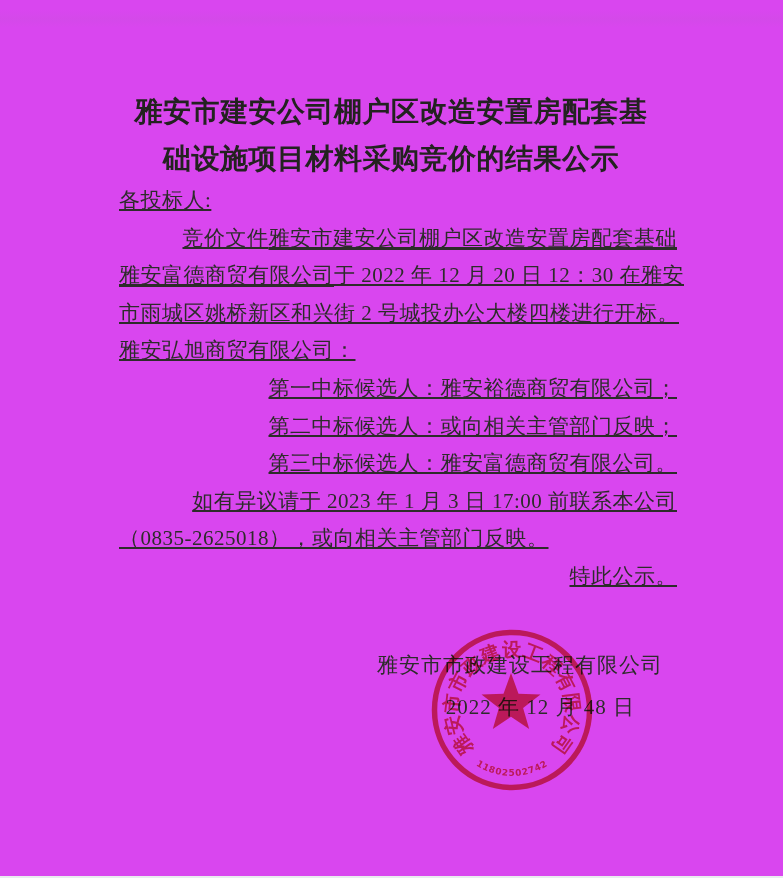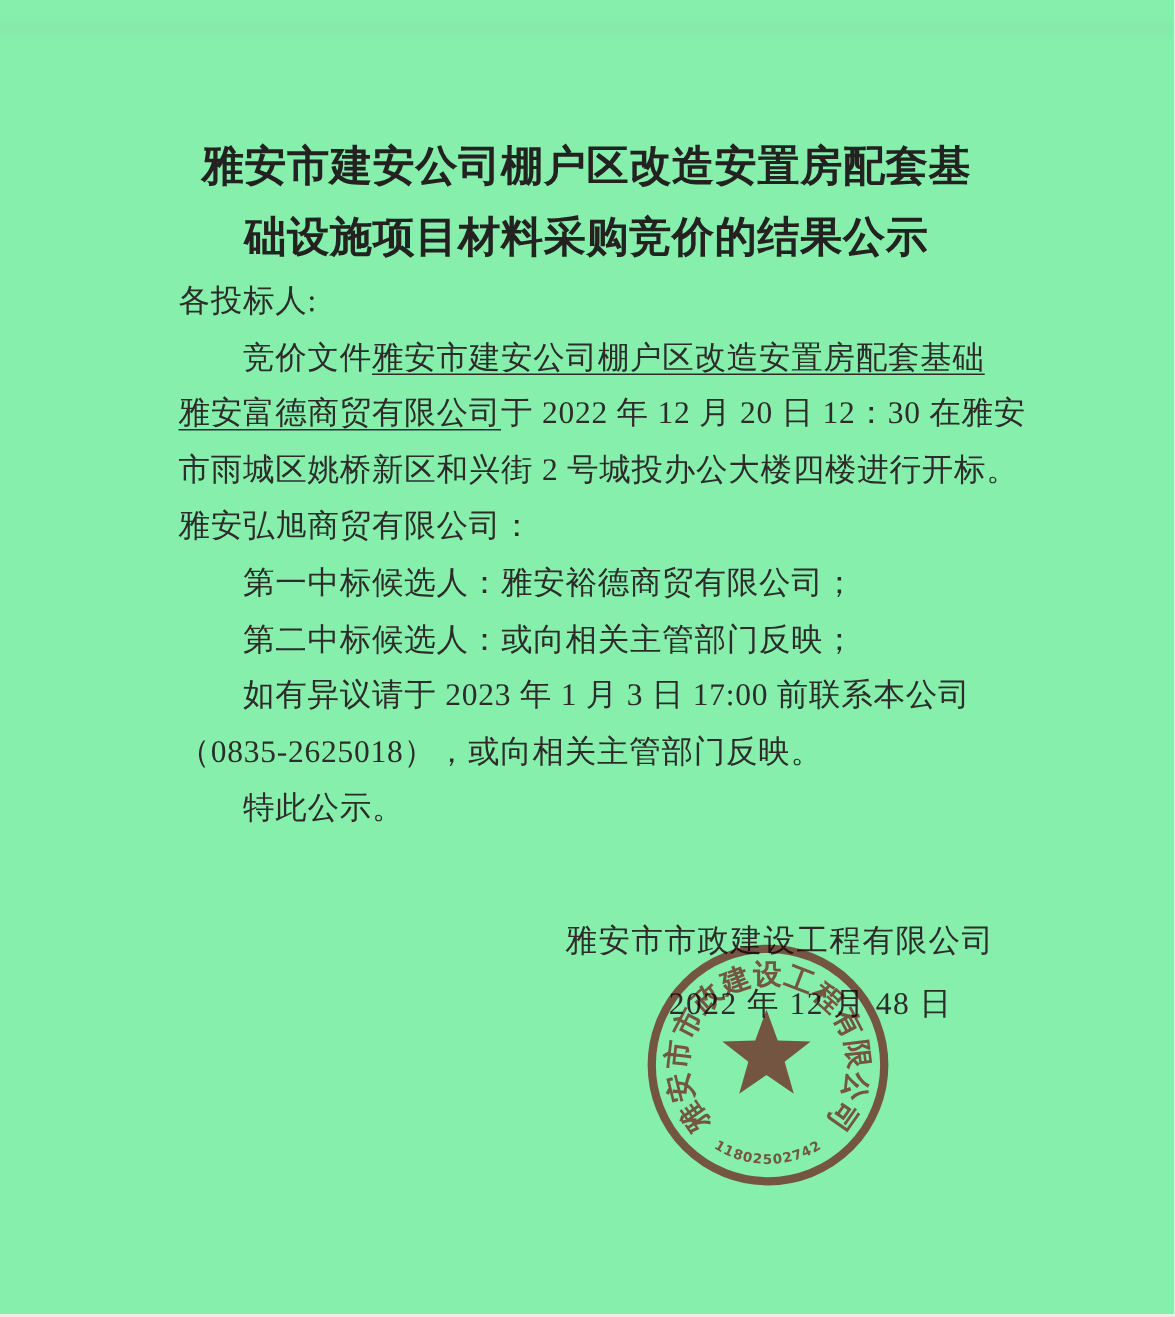--- a/index.html
+++ b/index.html
@@ -1,20 +1,20 @@
 <!DOCTYPE html>
 <html><head>
 <meta charset="utf-8">
 <style>
   html, body { margin: 0; padding: 0; background: #ffffff; }
   .page {
     position: relative;
     width: 783px;
     height: 878px;
-    background: #86efac;
+    background: #d946ef;
     overflow: hidden;
     font-family: "Liberation Serif", "DejaVu Serif", serif;
     color: #2d2c2a;
   }
   .scan-band-top {
     position: absolute;
     left: 0; top: 10px;
     width: 100%; height: 18px;
     background: linear-gradient(to bottom, rgba(120,125,130,0.00), rgba(120,125,130,0.05), rgba(120,125,130,0.00));
   }
@@ -38,22 +38,22 @@
     text-align: center;
     color: #232220;
     letter-spacing: 0.5px;
     white-space: nowrap;
   }
   .body-text {
     font-size: 21px;
     line-height: 37.6px;
     letter-spacing: 0.5px;
   }
-  .line { white-space: nowrap; }
-  .line.indent { padding-left: 43px; }
+  .line { white-space: nowrap; text-decoration: underline; }
+  .line.indent { padding-left: 43px; text-align: right; }
   .u {
     text-decoration: underline;
     text-underline-offset: 4px;
     text-decoration-thickness: 1px;
   }
   .signature {
     margin-top: 48px;
     font-size: 21px;
     line-height: 42px;
     text-align: right;
@@ -98,20 +98,21 @@
     </h1>
 
     <div class="body-text" id="body-lines">
         <div class="line"><span>各投标人:</span></div>
         <div class="line indent"><span>竞价文件</span><span class="u">雅安市建安公司棚户区改造安置房配套基础</span></div>
         <div class="line"><span class="u">雅安富德商贸有限公司</span><span>于 2022 年 12 月 20 日 12：30 在雅安</span></div>
         <div class="line"><span>市雨城区姚桥新区和兴街 2 号城投办公大楼四楼进行开标。</span></div>
         <div class="line"><span>雅安弘旭商贸有限公司：</span></div>
         <div class="line indent"><span>第一中标候选人：雅安裕德商贸有限公司；</span></div>
         <div class="line indent"><span>第二中标候选人：或向相关主管部门反映；</span></div>
+        <div class="line indent"><span>第三中标候选人：雅安富德商贸有限公司。</span></div>
         <div class="line indent"><span>如有异议请于 2023 年 1 月 3 日 17:00 前联系本公司</span></div>
         <div class="line"><span>（0835-2625018），或向相关主管部门反映。</span></div>
         <div class="line indent"><span>特此公示。</span></div>
       </div>
 
     <div class="signature">
       <div class="company">雅安市市政建设工程有限公司</div>
       <div class="date">2022 年 12 月 48 日</div>
     </div>
   </div>

